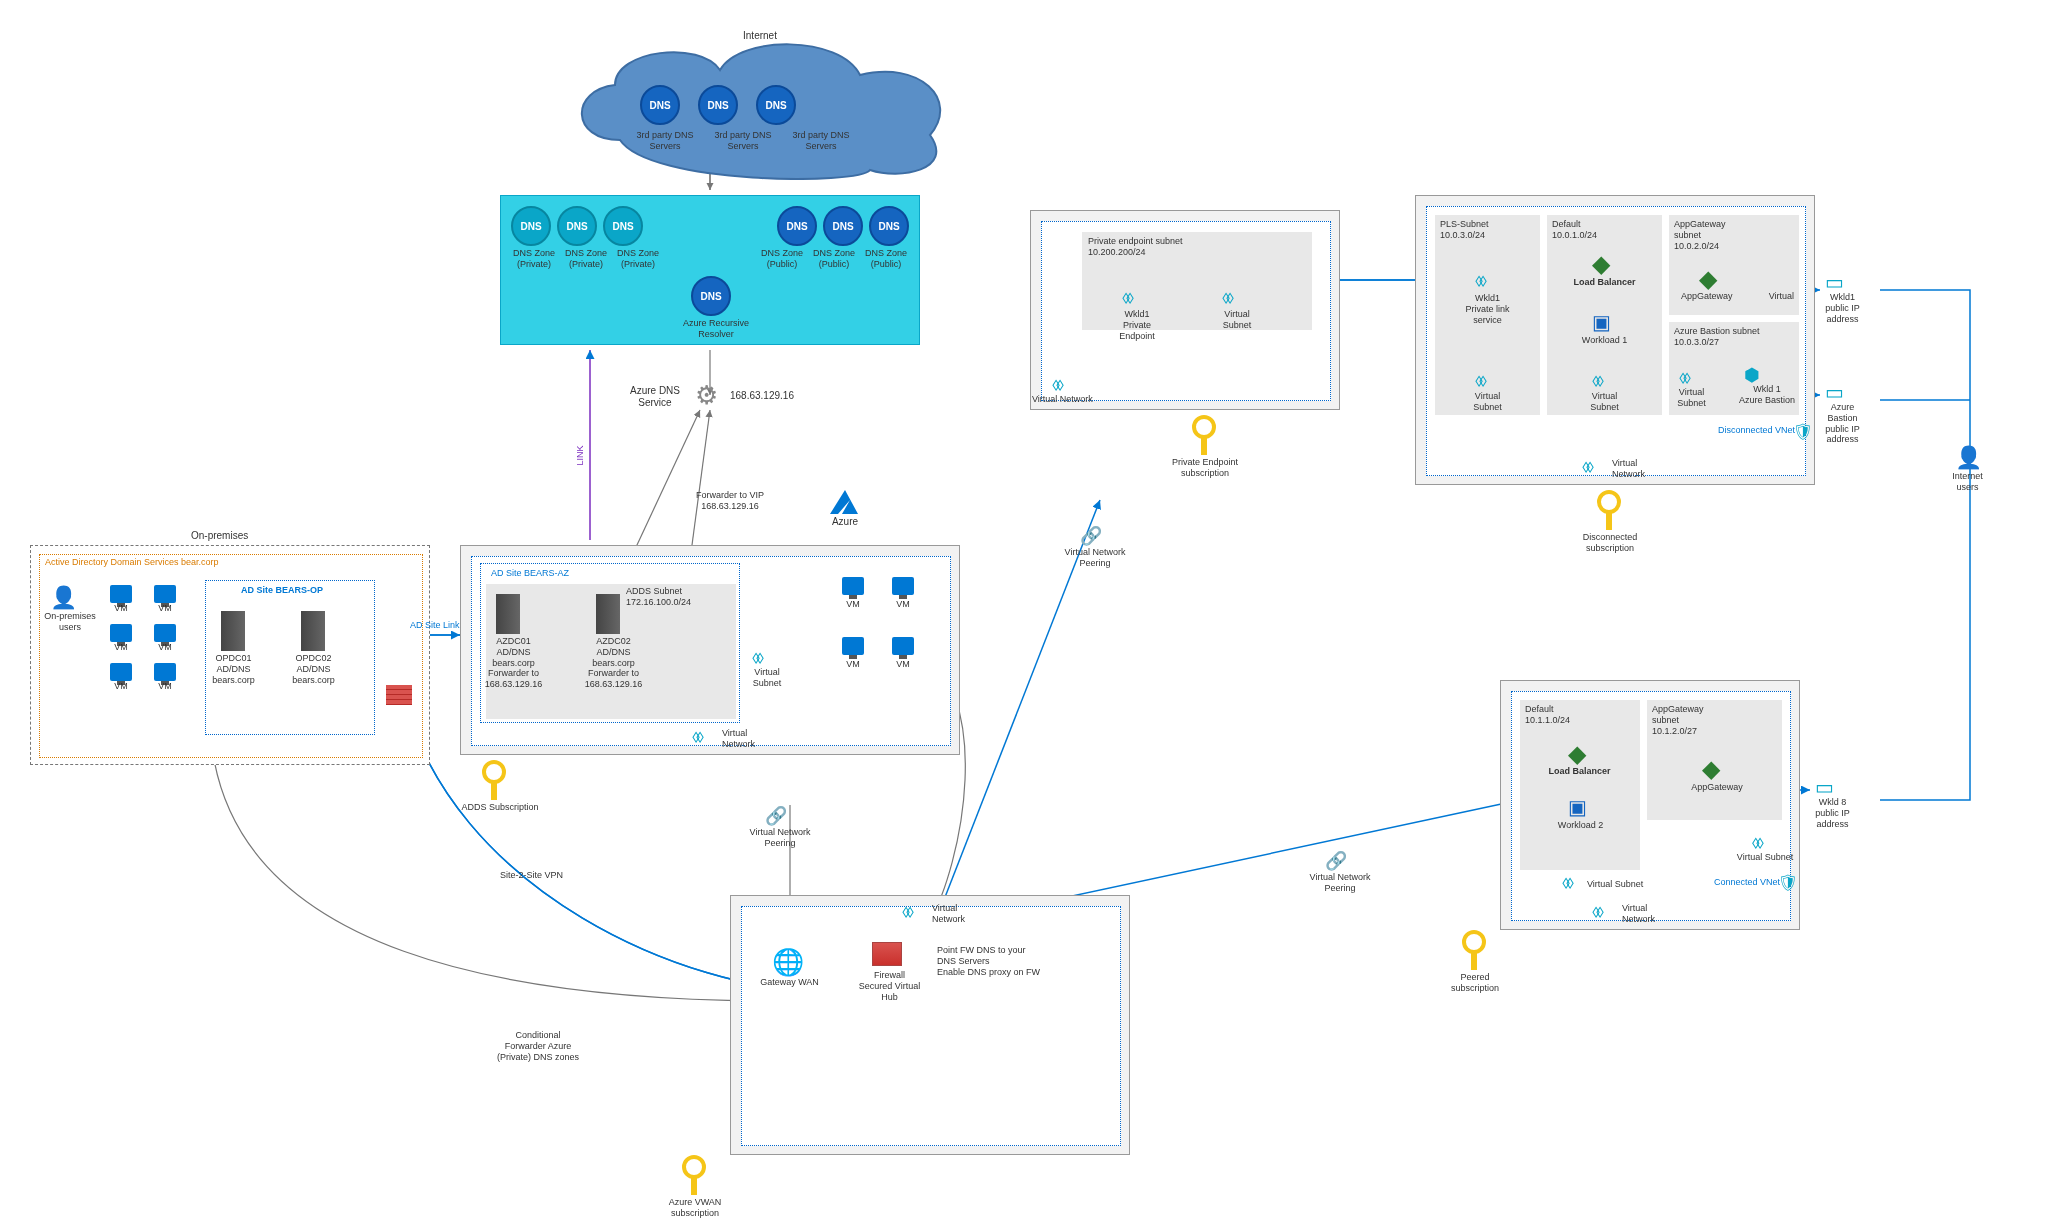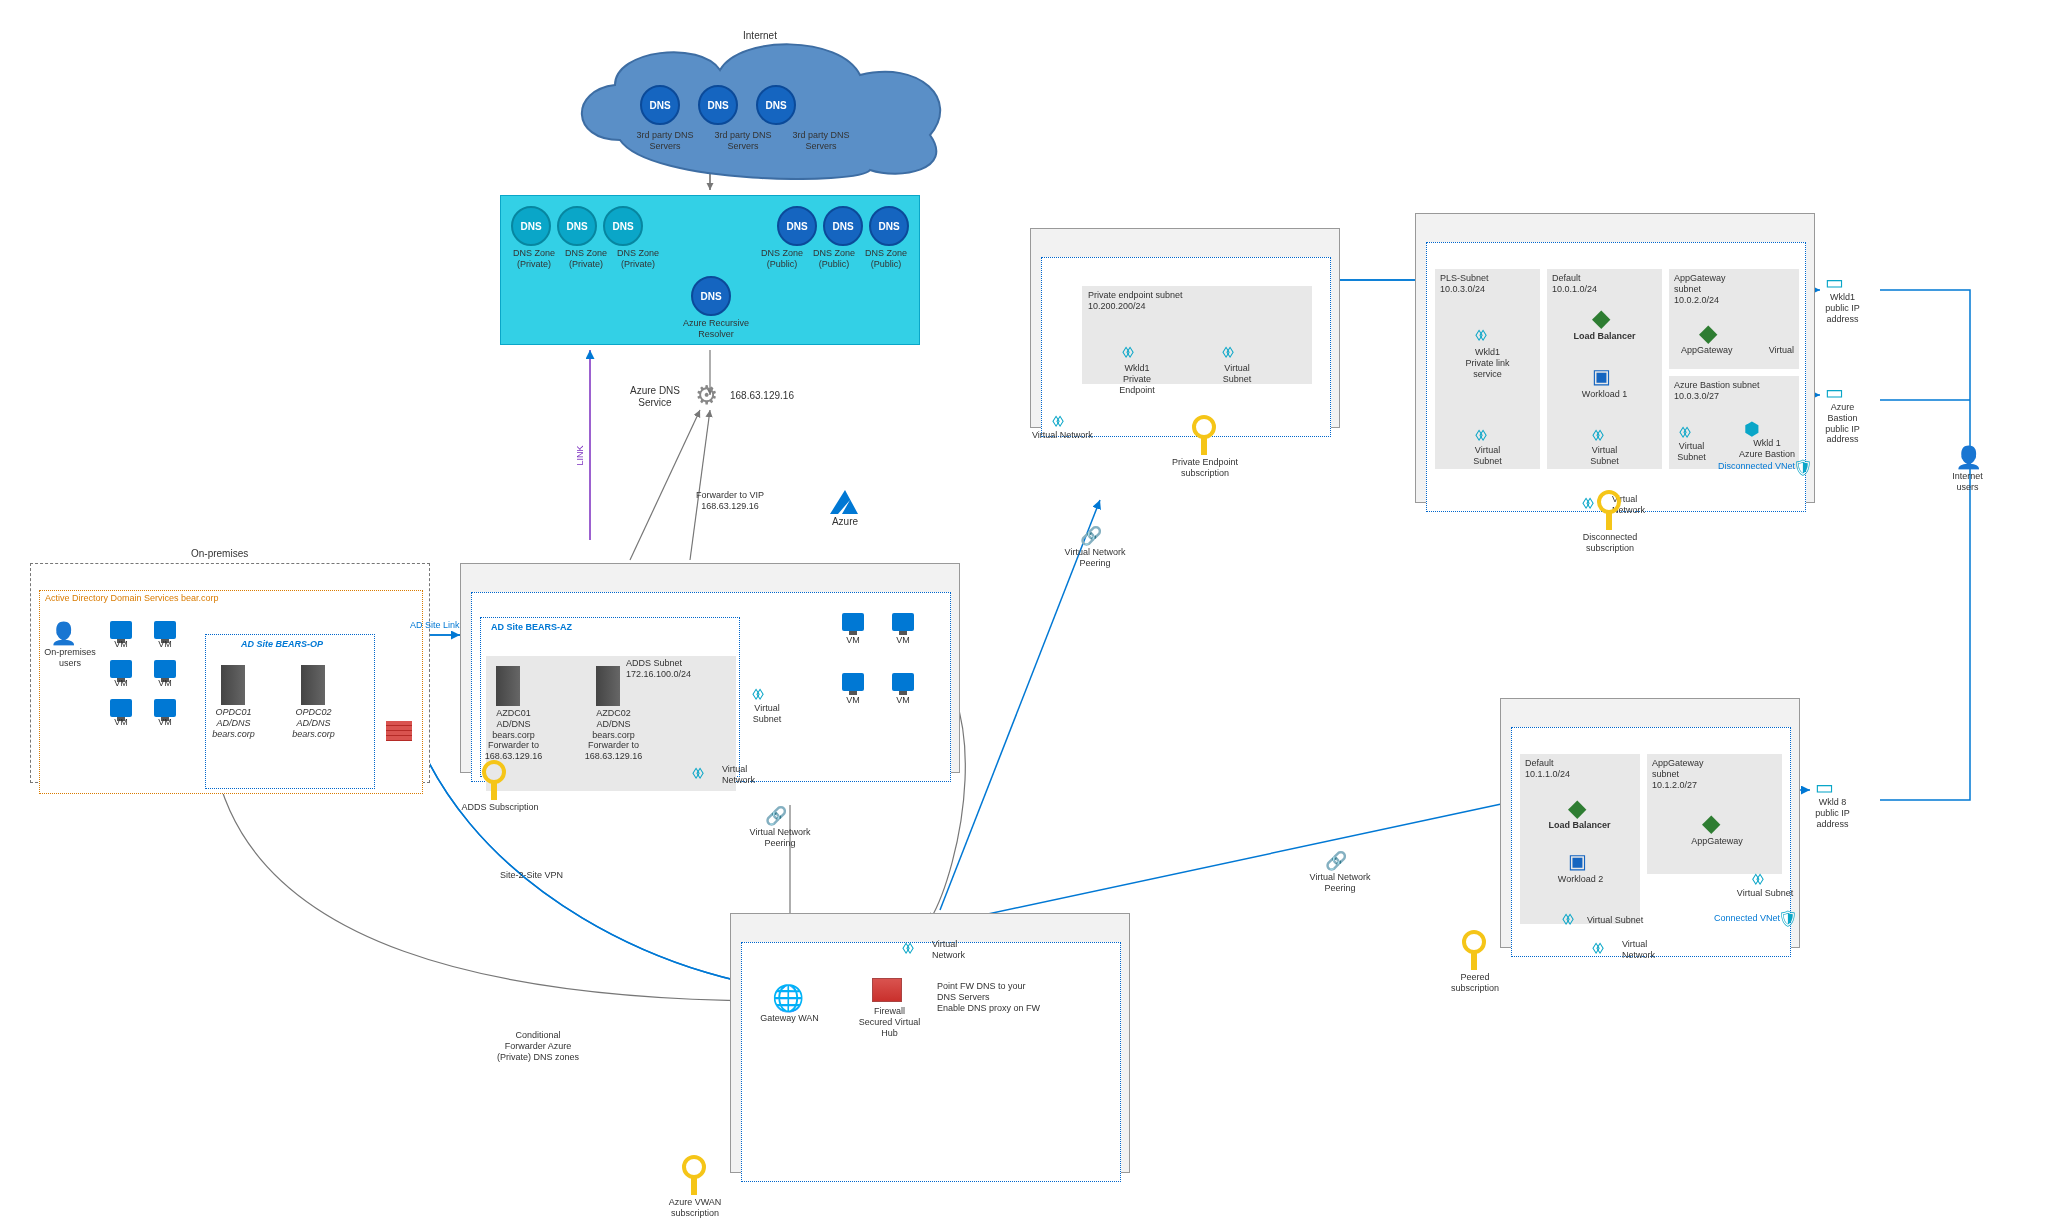--- a/index.html
+++ b/index.html
@@ -1,18 +1,18 @@
 <!DOCTYPE html>
 <html><head>
 <meta charset="utf-8">
 <style>
 * { box-sizing: border-box; margin: 0; padding: 0; }
 body { font-family: "Segoe UI", Arial, sans-serif; font-size: 10px; color: #333; background: #fff; width: 2048px; height: 1219px; position: relative; }
 .canvas { position: relative; width: 2048px; height: 1219px; }
-.box { position: absolute; border: 1px solid #999; background: #fff; margin-top: 18px; }
+.box { position: absolute; border: 1px solid #999; background: #fff; }
 .dashed { border-style: dashed; }
 .dotted { border-style: dotted; }
 .label { position: absolute; font-size: 10px; line-height: 1.2; }
 .label.center { text-align: center; }
 .label.blue { color: #0078d4; }
 .label.orange { color: #d97b00; }
 .key-icon { width: 28px; height: 40px; position: relative; }
 .key-icon::before { content: ""; display: block; width: 16px; height: 16px; border: 4px solid #f5c518; border-radius: 50%; margin: 0 auto; }
 .key-icon::after { content: ""; display: block; width: 6px; height: 18px; background: #f5c518; margin: -2px auto 0; }
 .vnet-icon, .subnet-icon { width: 30px; height: 20px; position: relative; }
@@ -203,21 +203,21 @@
       <div>
             <div class="vm-icon"></div>
             <div class="label small center" style="position:relative; width:22px;">VM</div>
           </div>
       <div>
             <div class="vm-icon"></div>
             <div class="label small center" style="position:relative; width:22px;">VM</div>
           </div>
     </div>
 
-    <div class="box dotted" style="left:165px; top:25px; width:170px; height:155px; border-color:#0066cc;font-style:italic;">
+    <div class="box dotted" style="left:165px; top:25px; width:170px; height:155px; border-color:#0066cc;">
       <div class="label blue small" style="left:35px; top:4px; font-weight:bold;">AD Site BEARS-OP</div>
       <div class="group" style="left:15px; top:30px; position:absolute;">
             <div class="server-icon"></div>
             <div class="label center small" style="left:-15px; top:42px; width:55px; white-space:pre-line;">OPDC01
 AD/DNS
 bears.corp</div>
           </div>
       <div class="group" style="left:95px; top:30px; position:absolute;">
             <div class="server-icon"></div>
             <div class="label center small" style="left:-15px; top:42px; width:55px; white-space:pre-line;">OPDC02
@@ -226,21 +226,21 @@
           </div>
     </div>
     <div class="brick-icon" style="position:absolute; right:10px; top:130px;"></div>
   </div>
 </div>
 <div class="label small blue" style="left:410px; top:620px;">AD Site Link</div>
 
 <div class="box" style="left:460px; top:545px; width:500px; height:210px; background:#f2f2f2;">
   <div class="box dotted" style="left:10px; top:10px; width:480px; height:190px; border-color:#0066cc; background:#fff;">
     <div class="box dotted" style="left:8px; top:6px; width:260px; height:160px; border-color:#0066cc;">
-      <div class="label blue small" style="left:10px; top:4px; font-weight:bold;">AD Site BEARS-AZ</div>
+      <div class="label blue small" style="left:10px; top:4px; font-weight:normal;">AD Site BEARS-AZ</div>
       <div class="box" style="left:5px; top:20px; width:250px; height:135px; background:#e8e8e8; border:none;">
         <div class="label small" style="left:140px; top:2px; white-space:pre-line;">ADDS Subnet
 172.16.100.0/24</div>
         <div class="group" style="position:absolute; left:10px; top:10px;">
               <div class="server-icon"></div>
               <div class="label center small" style="left:-20px; top:42px; width:75px; white-space:pre-line;">AZDC01
 AD/DNS
 bears.corp
 Forwarder to
 168.63.129.16</div>

